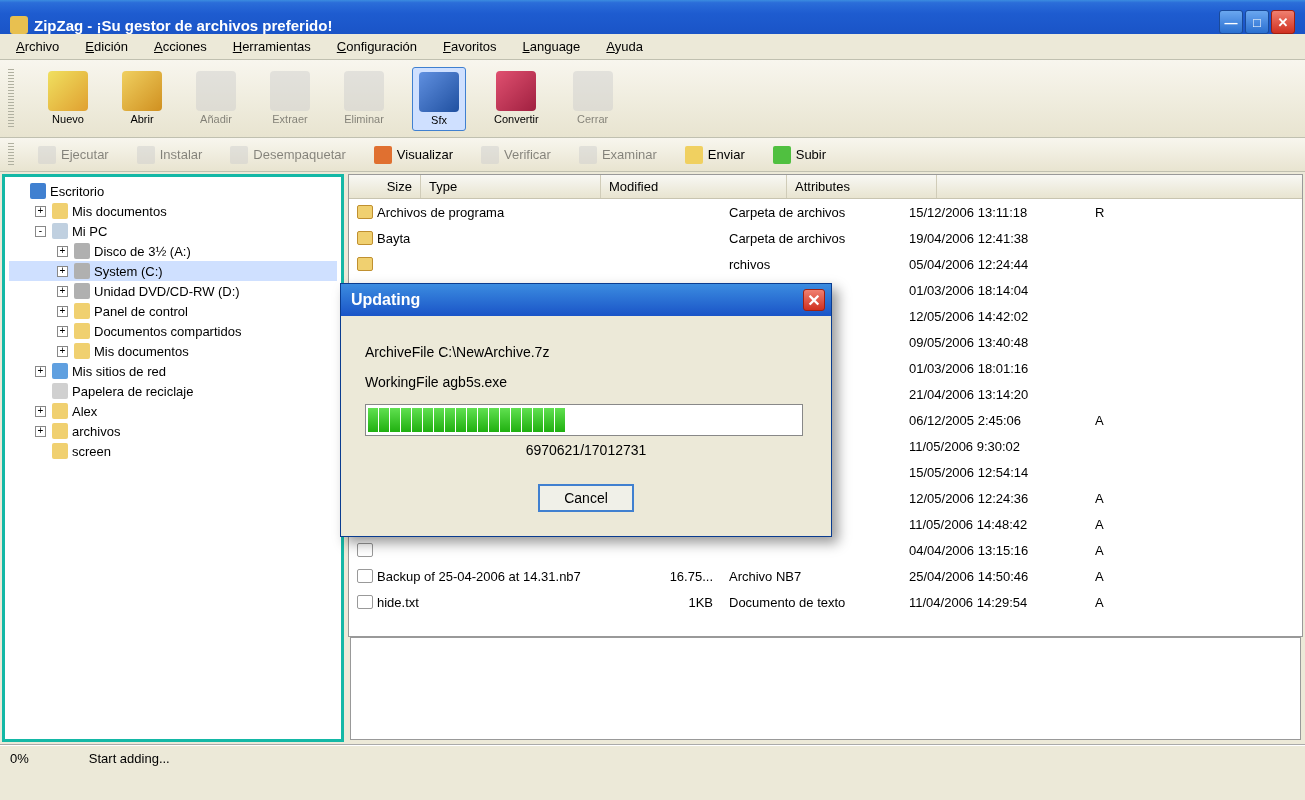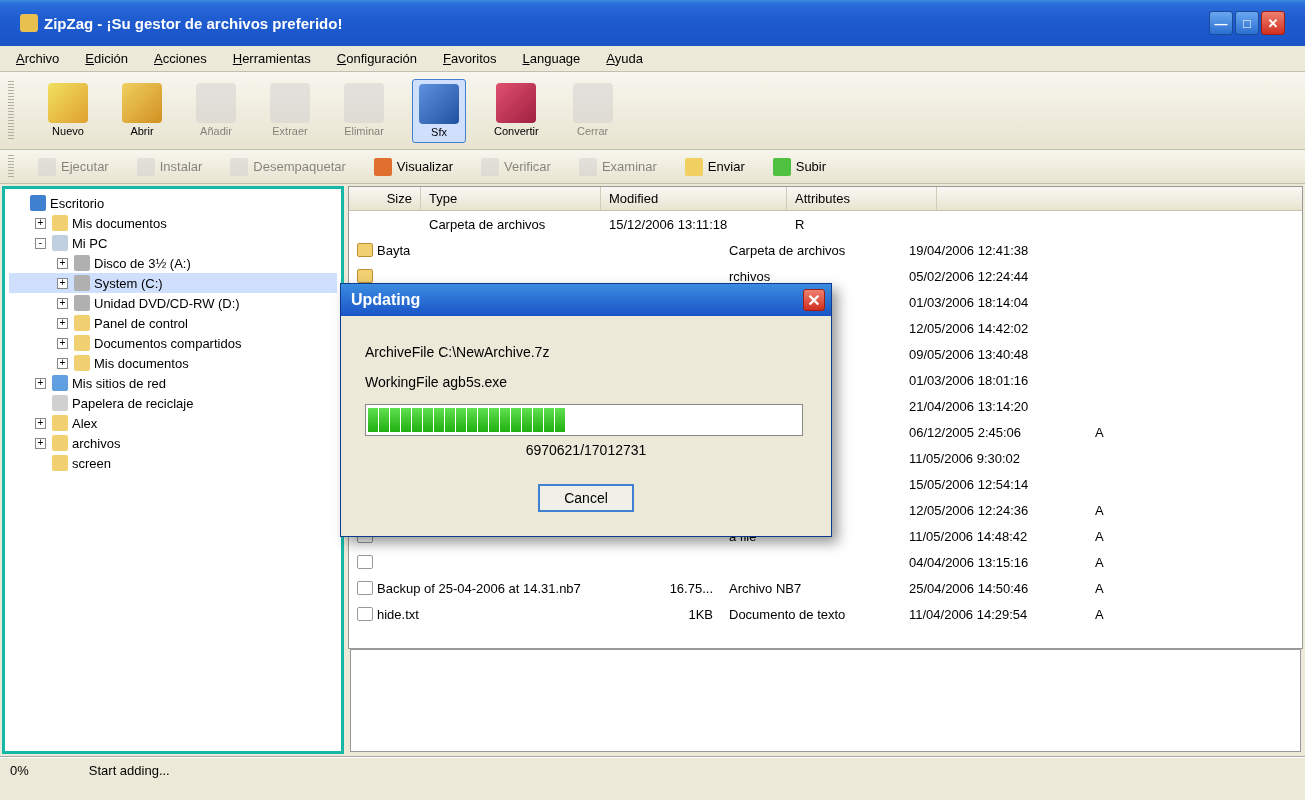--- a/index.html
+++ b/index.html
@@ -1,18 +1,18 @@
 <!DOCTYPE html>
 <html><head>
 <meta charset="utf-8">
 <style>
 * { box-sizing: border-box; margin: 0; padding: 0; }
 body { font-family: Tahoma, sans-serif; font-size: 13px; background: #ece9d8; width: 1305px; height: 800px; overflow: hidden; position: relative; }
 
-.titlebar { background: linear-gradient(to bottom, #3b8ce0 0%, #2b6dd9 8%, #1e5cd0 40%, #1a54c7 100%); height: 46px; display: flex; align-items: center; padding: 0 20px; color: #fff; }
+.titlebar { background: linear-gradient(to bottom, #3b8ce0 0%, #2b6dd9 8%, #1e5cd0 40%, #1a54c7 100%); height: 34px; display: flex; align-items: flex-end; padding: 0 10px; color: #fff; }
 .titlebar .icon { width: 18px; height: 18px; background: #e8c050; border-radius: 3px; margin-right: 6px; }
 .titlebar .title { font-weight: bold; font-size: 15px; flex: 1; }
 .titlebar .btns { display: flex; gap: 2px; }
 .titlebar .btn { width: 24px; height: 24px; background: linear-gradient(to bottom,#6aa7f0,#2a6fd0); border: 1px solid #1a4a9a; border-radius: 3px; display: flex; align-items: center; justify-content: center; color: #fff; font-weight: bold; font-size: 13px; cursor: pointer; }
 .titlebar .btn.close { background: linear-gradient(to bottom,#f08070,#d03020); border-color: #a02010; }
 
 .menubar { background: #ece9d8; border-bottom: 1px solid #c0c0b0; height: 26px; display: flex; align-items: center; padding: 0 4px; gap: 2px; }
 .menubar .item { padding: 3px 12px; cursor: pointer; }
 .menubar .item u { text-decoration: underline; }
 
@@ -274,20 +274,24 @@
   <div class="filepane">
     <div class="filelist">
       <div class="filehead">
         <div class="col s">Size</div>
         <div class="col t">Type</div>
         <div class="col m">Modified</div>
         <div class="col a">Attributes</div>
       </div>
       <div class="filerows" id="filerows">
           <div class="filerow">
+            <div class="col n">
+              <span class="fic"></span>
+              <span>Archivos de programa</span>
+            </div>
             <div class="col s"></div>
             <div class="col t">Carpeta de archivos</div>
             <div class="col m">15/12/2006 13:11:18</div>
             <div class="col a">R</div>
           </div>
           <div class="filerow">
             <div class="col n">
               <span class="fic"></span>
               <span>Bayta</span>
             </div>
@@ -296,21 +300,21 @@
             <div class="col m">19/04/2006 12:41:38</div>
             <div class="col a"></div>
           </div>
           <div class="filerow">
             <div class="col n">
               <span class="fic"></span>
               <span></span>
             </div>
             <div class="col s"></div>
             <div class="col t">rchivos</div>
-            <div class="col m">05/02/2006 12:24:44</div>
+            <div class="col m">05/04/2006 12:24:44</div>
             <div class="col a"></div>
           </div>
           <div class="filerow">
             <div class="col n">
               <span class="fic"></span>
               <span></span>
             </div>
             <div class="col s"></div>
             <div class="col t">rchivos</div>
             <div class="col m">01/03/2006 18:14:04</div>

